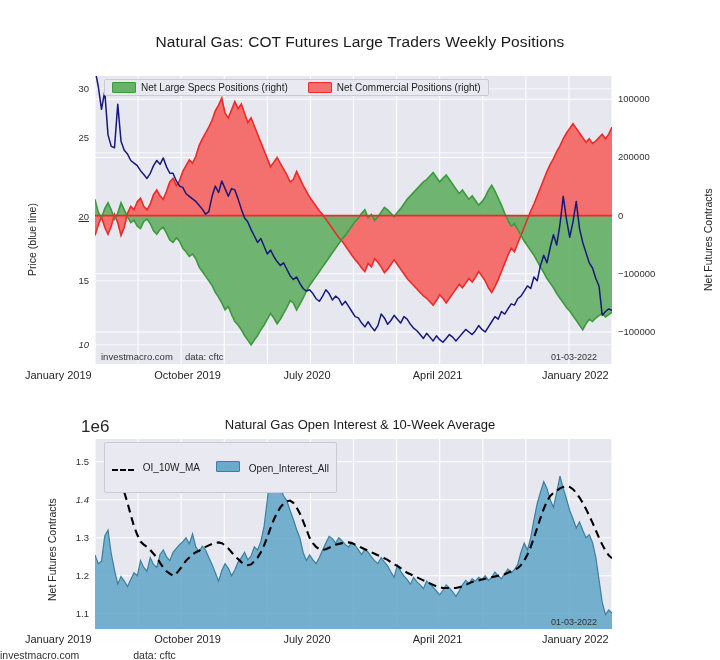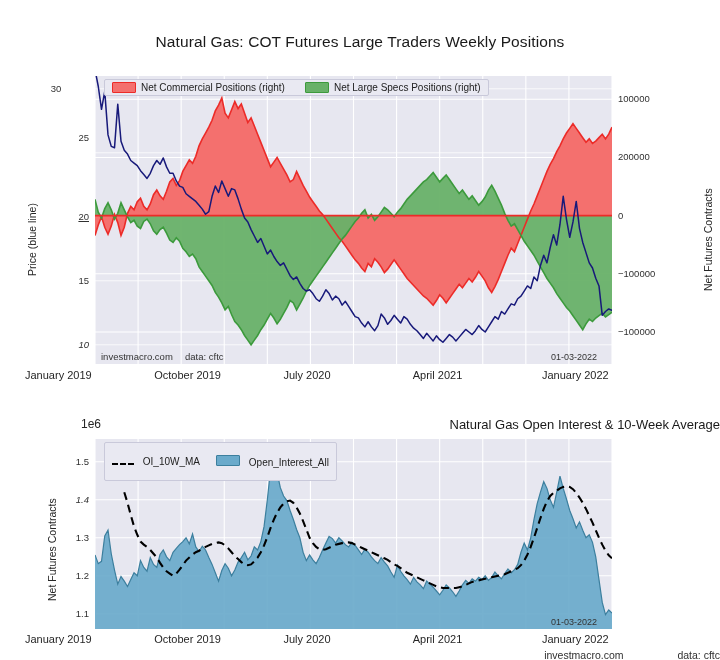--- a/index.html
+++ b/index.html
@@ -9,35 +9,35 @@
     color:#262626;overflow:hidden;position:relative;
   }
   .fig{position:absolute;left:0;top:0;width:720px;height:660px;margin-top:21px;}
 
   
   .suptitle{
     position:absolute;left:0;top:12px;width:720px;text-align:center;
     font-size:15.5px;color:#1a1a1a;letter-spacing:.1px;
   }
   .subtitle{
-    position:absolute;left:0;top:396px;width:720px;text-align:right;
+    position:absolute;left:0;top:396px;width:720px;text-align:center;
     font-size:13px;color:#1a1a1a;
   }
   .footer{
-    position:absolute;left:0;top:628px;width:720px;text-align:right;
+    position:absolute;left:0;top:628px;width:720px;text-align:left;
     font-size:10.5px;color:#303030;
   }
   .footer span{display:inline-block;}
   .footer .gap{width:48px;}
 
   .ylabel{
     position:absolute;transform-origin:0 0;transform:rotate(-90deg);
     font-size:10.5px;color:#262626;white-space:nowrap;
   }
-  .offsetlbl{position:absolute;font-size:12px;color:#262626;}
+  .offsetlbl{position:absolute;font-size:17px;color:#262626;}
 
   
   .panel{position:absolute;background:#e7e7f0;}
 
   .ytick{
     position:absolute;font-size:9.5px;color:#303030;
     text-align:right;white-space:nowrap;
   }
   .ytickR{
     position:absolute;font-size:9.5px;color:#303030;
@@ -59,21 +59,21 @@
   .swatch{width:22px;height:9px;border-radius:1px;display:inline-block;}
   .sw-green{background:#68b168;border:1px solid #3c9a3c;}
   .sw-red{background:#f4706e;border:1px solid #ec2b28;}
   .sw-blue{background:#6aaacb;border:1px solid #3c7f9e;}
   .sw-dash{
     width:22px;height:0;border-top:2.2px dashed #000;display:inline-block;
   }
   .legend2{
     position:absolute;display:flex;align-items:center;
     background:#e9e9f2;border:1px solid #c9c9da;border-radius:2px;
-    padding:12px 7px;font-size:10px;color:#222;
+    padding:18px 7px;font-size:10px;color:#222;
   }
 
   
   .wm{position:absolute;font-size:9.5px;color:#333;white-space:nowrap;}
   .wm-r{position:absolute;font-size:9px;color:#333;white-space:nowrap;}
 
   svg{display:block;}
 </style>
 </head>
 <body>
@@ -119,45 +119,45 @@
   </div>
 
   <div class="ylabel" style="left:26px;top:255px;">Price (blue line)</div>
   <div class="ylabel" style="left:702px;top:270px;">Net Futures Contracts</div>
 
   <div id="ax1-yticks-left">
       <div class="ytick" style="left: 49px; top: 317.8px; width: 40px; font-style: italic;">10</div>
       <div class="ytick" style="left: 49px; top: 253.8px; width: 40px;">15</div>
       <div class="ytick" style="left: 49px; top: 189.8px; width: 40px; text-decoration: underline;">20</div>
       <div class="ytick" style="left: 49px; top: 111px; width: 40px;">25</div>
-      <div class="ytick" style="left: 36px; top: 61.8px; width: 40px; text-align: center;">30</div>
+      <div class="ytick" style="left: 49px; top: 61.8px; width: 40px;">30</div>
     </div>
   <div id="ax1-yticks-right">
       <div class="ytickR" style="left: 618px; top: 72.2727px;">100000</div>
       <div class="ytickR" style="left: 618px; top: 130.455px;">200000</div>
       <div class="ytickR" style="left: 618px; top: 188.636px;">0</div>
       <div class="ytickR" style="left: 618px; top: 246.818px;">−100000</div>
       <div class="ytickR" style="left: 618px; top: 305px;">−100000</div>
     </div>
   <div id="ax1-xticks">
       <div class="xtick" style="width: 140px; left: 25px; top: 348px;">January 2019</div>
       <div class="xtick" style="width: 140px; left: 154.25px; top: 348px;">October 2019</div>
       <div class="xtick" style="width: 140px; left: 283.5px; top: 348px;">July 2020</div>
       <div class="xtick" style="width: 140px; left: 412.75px; top: 348px;">April 2021</div>
       <div class="xtick" style="width: 140px; left: 542px; top: 348px;">January 2022</div>
     </div>
 
   <div class="legend" style="left:104px;top:58px;">
     <span class="item">
+      <span class="swatch sw-green"></span>
+      <span>Net Large Specs Positions (right)</span>
+    </span>
+    <span class="item">
       <span class="swatch sw-red"></span>
       <span>Net Commercial Positions (right)</span>
-    </span>
-    <span class="item">
-      <span class="swatch sw-green"></span>
-      <span>Net Large Specs Positions (right)</span>
     </span>
   </div>
 
   <div class="wm" style="left:101px;top:330px;">investmacro.com</div>
   <div class="wm" style="left:185px;top:330px;">data: cftc</div>
   <div class="wm-r" style="left:551px;top:331px;">01-03-2022</div>
 
   <div class="subtitle">Natural Gas Open Interest &amp; 10-Week Average</div>
   <div class="offsetlbl" style="left:81px;top:396px;">1e6</div>
 

